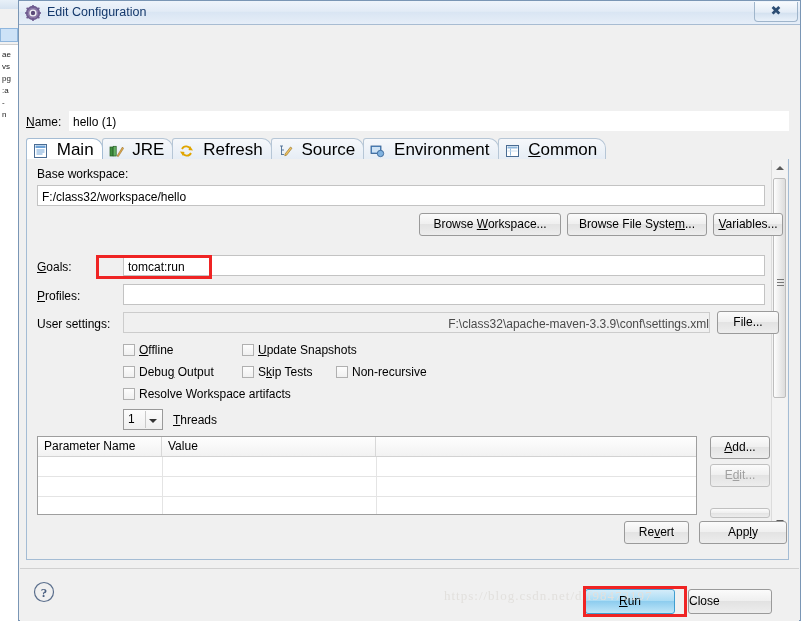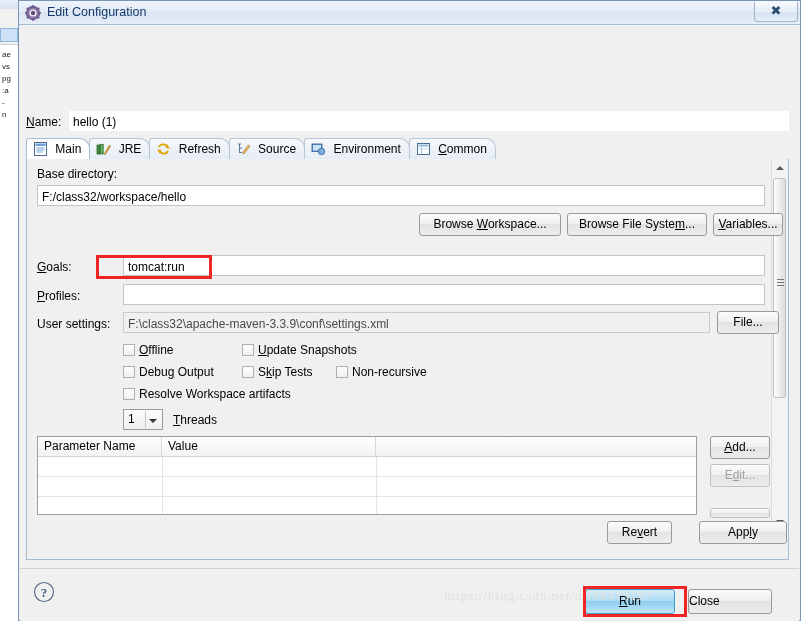--- a/index.html
+++ b/index.html
@@ -173,21 +173,21 @@
     width: 763px; height: 22px;
     border-bottom: 1px solid #a4bcd4;
     box-sizing: border-box;
   }
   .tab {
     position: relative;
     float: left;
     height: 21px;
     line-height: 21px;
     padding: 0 8px 0 6px;
-    font-size: 12px;
+    font-size: 17px;
     color: #000;
     border: 1px solid #b6c6d6;
     border-bottom: none;
     border-radius: 3px 10px 0 0;
     background: linear-gradient(to bottom, #f6f8fb, #e6edf5);
     margin-right: -1px;
     box-sizing: border-box;
     white-space: nowrap;
   }
   .tab.active {
@@ -262,21 +262,21 @@
     background: #ffffff;
     border: 1px solid #c3c3c3;
     box-sizing: border-box;
     font-size: 12px;
     font-family: "Liberation Sans", sans-serif;
     padding: 2px 0 0 4px;
     color: #000;
     outline: none;
     height: 21px;
   }
-  .txt.readonly { background: #f0f0f0; color: #4a4a4a; border: 1px solid #cccccc; }
+  .txt.readonly { background: #f0f0f0; color: #4a4a4a; border: 1px solid #cccccc; text-align: right; }
 
   .btn {
     position: absolute;
     height: 23px;
     background: linear-gradient(to bottom, #fbfbfb, #efefef 48%, #e3e3e3 49%, #ededed);
     border: 1px solid #9a9a9a;
     border-radius: 3px;
     font-size: 12px;
     font-family: "Liberation Sans", sans-serif;
     color: #000;
@@ -569,21 +569,21 @@
                 <span class="tri"></span>
               </div>
             <div class="vs-thumb">
                 <span class="vs-grip"></span>
               </div>
             <div class="vs-arrow down">
                 <span class="tri"></span>
               </div>
           </div>
 
-          <span class="lbl" style="left:10px; top:8px;">Base directory:</span>
+          <span class="lbl" style="left:10px; top:8px;">Base workspace:</span>
           <input class="txt" style="left: 10px; top: 26px; width: 728px;" type="text" value="F:/class32/workspace/hello">
 
           <div class="btn" style="left:392px; top:54px; width:142px;">Browse <u>W</u>orkspace...</div>
           <div class="btn" style="left:540px; top:54px; width:140px;">Browse File Syste<u>m</u>...</div>
           <div class="btn" style="left:686px; top:54px; width:70px;"><u>V</u>ariables...</div>
 
           <span class="lbl" style="left:10px; top:101px;"><u>G</u>oals:</span>
           <input class="txt" style="left: 96px; top: 96px; width: 642px;" type="text" value="tomcat:run">
 
           <span class="lbl" style="left:10px; top:130px;"><u>P</u>rofiles:</span>
@@ -626,21 +626,21 @@
             <div class="trow" style="top:60px;">
               <span class="tcell-div" style="left:124px;"></span>
               <span class="tcell-div" style="left:338px;"></span>
             </div>
           </div>
 
           <div class="btn" style="left:683px; top:277px; width:60px;"><u>A</u>dd...</div>
           <div class="btn disabled" style="left:683px; top:305px; width:60px;">E<u>d</u>it...</div>
           <div class="btn disabled" style="left:683px; top:349px; width:60px; height:10px; overflow:hidden;"></div>
 
-          <div class="btn" style="left:580px; top:362px; width:65px;">Re<u>v</u>ert</div>
+          <div class="btn" style="left:597px; top:362px; width:65px;">Re<u>v</u>ert</div>
           <div class="btn" style="left:672px; top:362px; width:88px;">App<u>l</u>y</div>
 
         </div>
       </div>
     </div>
 
     <div class="botbar">
       <span class="help-icon">
         <svg width="22" height="22" viewBox="0 0 22 22">
           <circle cx="11" cy="11" r="9.5" fill="#f0f0f0" stroke="#5a6e8c" stroke-width="1.2"></circle>

